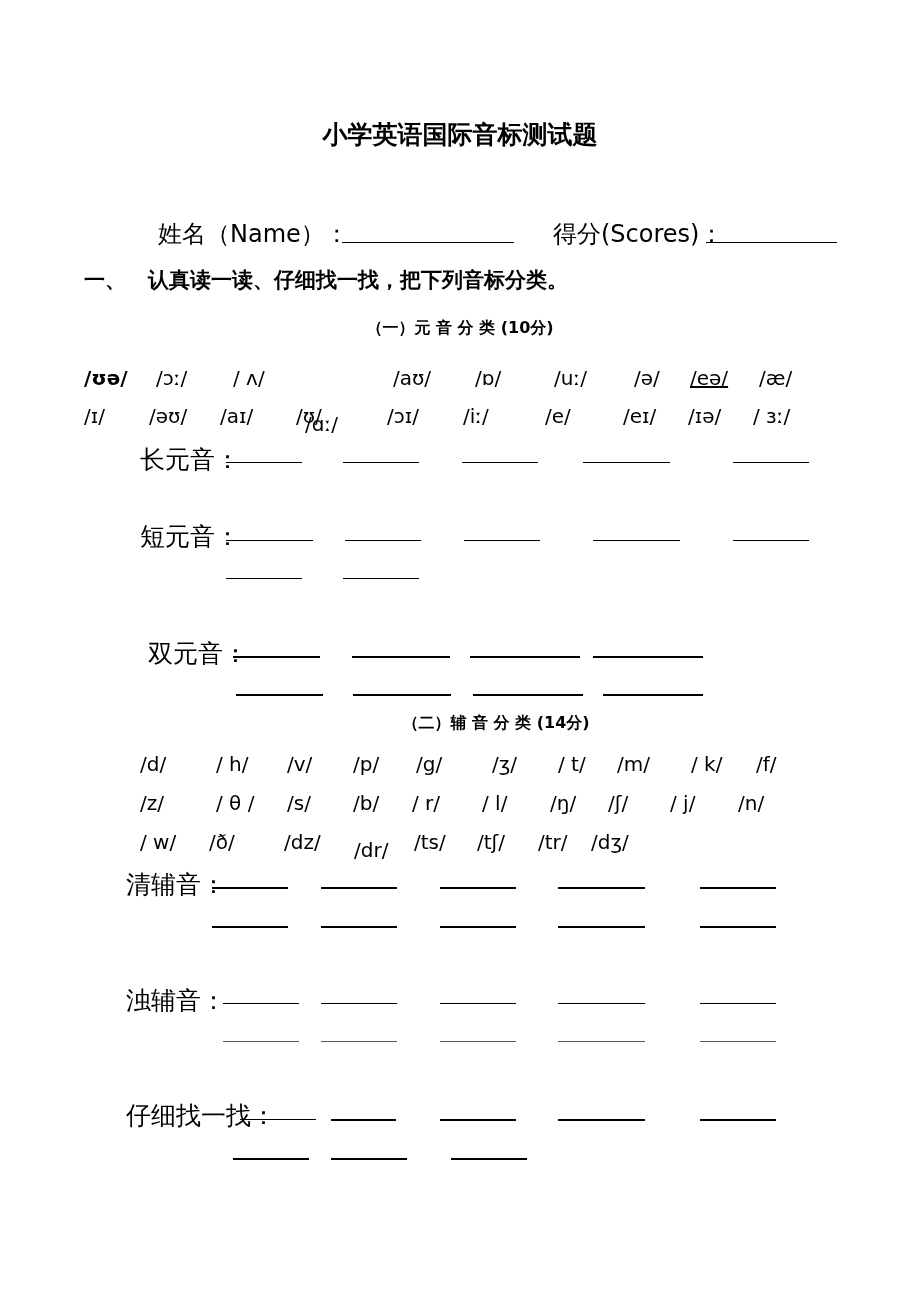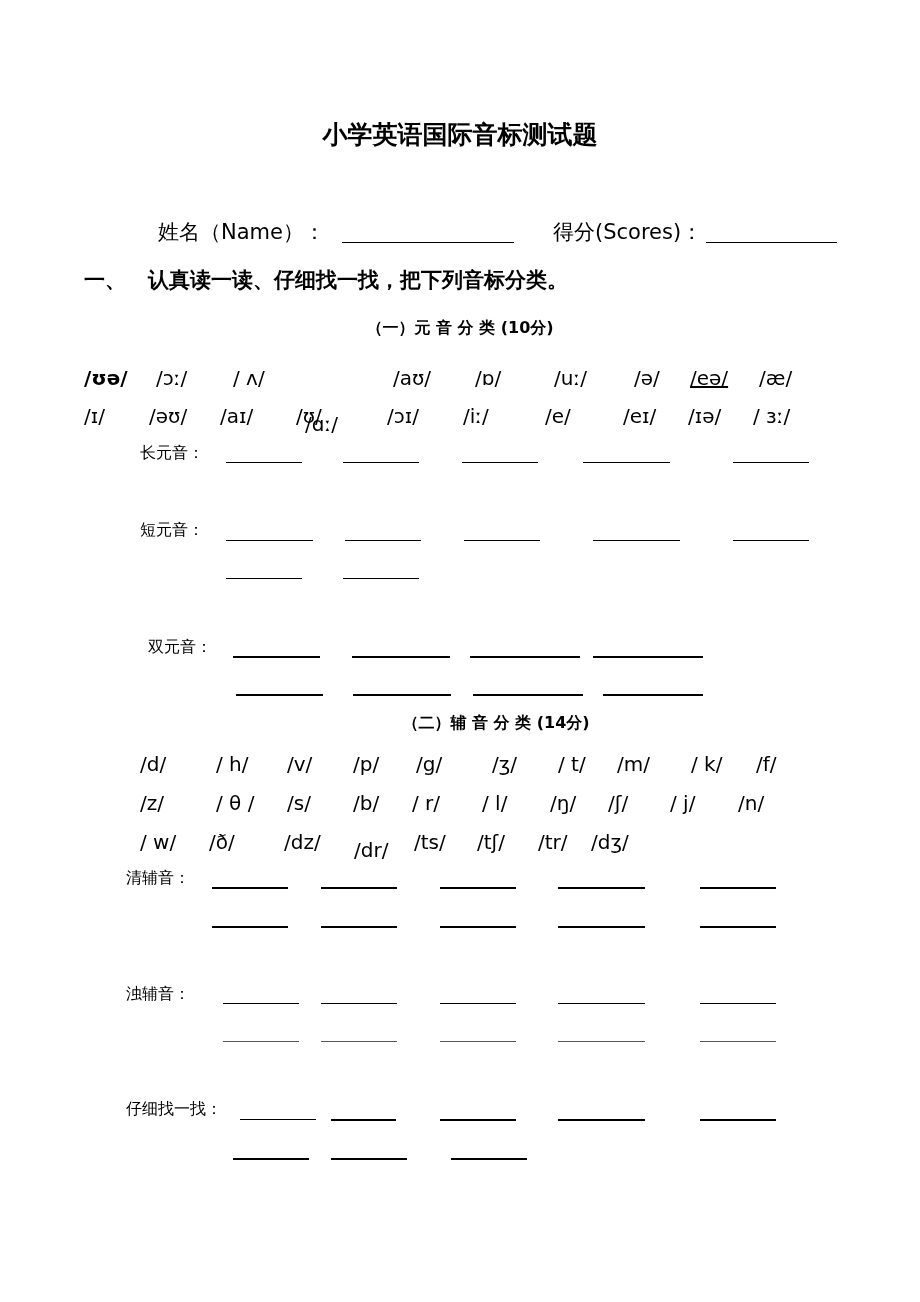--- a/index.html
+++ b/index.html
@@ -1,23 +1,23 @@
 <!DOCTYPE html>
 <html><head>
 <meta charset="utf-8">
 <style>
   html, body { margin: 0; padding: 0; background: #ffffff; }
   body { width: 920px; height: 1302px; position: relative; overflow: hidden; color: #000; font-family: "DejaVu Serif", "Liberation Serif", serif; }
   .abs { position: absolute; white-space: nowrap; }
   .title { left: 0; width: 920px; top: 118px; text-align: center; font-size: 25px; font-family: "DejaVu Sans", sans-serif; font-weight: bold; letter-spacing: 0px; }
-  .info { top: 218px; font-size: 21px; font-family: "DejaVu Sans", "Liberation Sans", sans-serif; }
+  .info { top: 218px; font-size: 24px; font-family: "DejaVu Sans", "Liberation Sans", sans-serif; }
   .q1 { left: 84px; top: 266px; font-size: 21px; font-family: "DejaVu Sans", sans-serif; font-weight: bold; }
   .sub { left: 0; width: 920px; text-align: center; font-size: 16px; font-family: "DejaVu Sans", sans-serif; font-weight: bold; }
   .ipa { font-size: 20px; font-family: "DejaVu Sans", "Liberation Sans", sans-serif; }
-  .lab { font-size: 16px; font-family: Liberation Mono, monospace; }
+  .lab { font-size: 25px; font-family: Liberation Mono, monospace; }
   .ln { position: absolute; height: 0; border-top: 1.6px solid #000; }
   .ln.thick { border-top-width: 2.4px; }
 </style>
 </head>
 <body>
 
 <div class="abs title">小学英语国际音标测试题</div>
 
 <div class="abs info" style="left:158px;">姓名（Name）：</div>
 <div class="ln" style="left:342px; top:242px; width:172px; border-top-width:1.4px;"></div>

